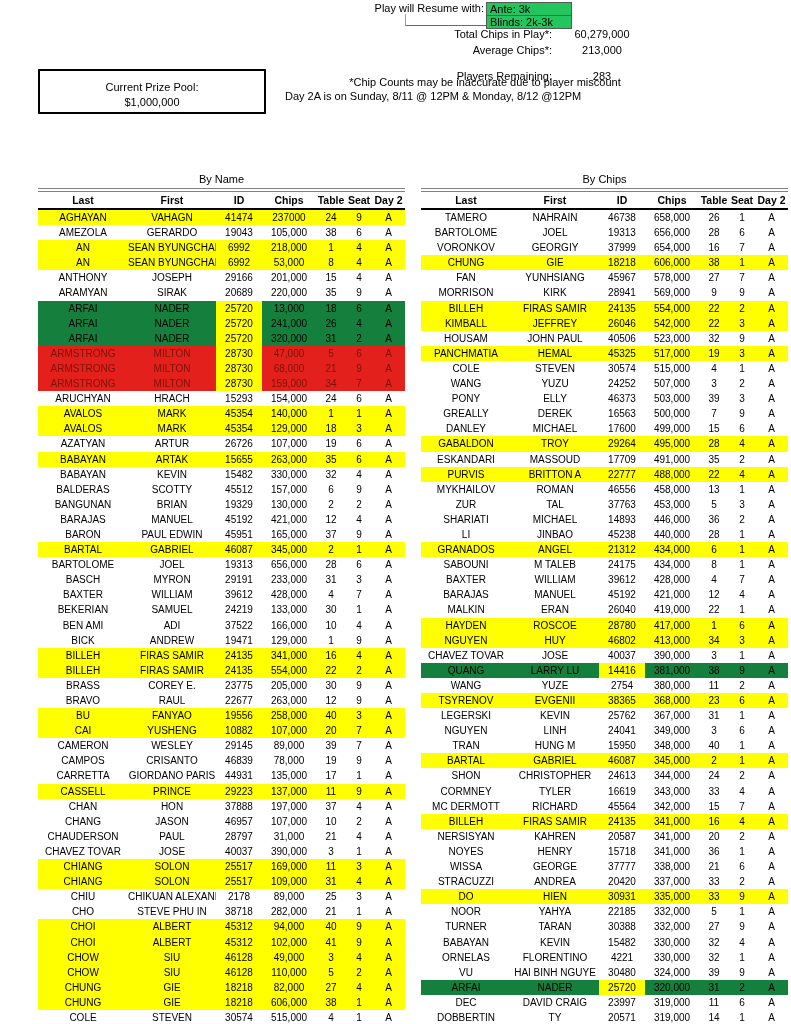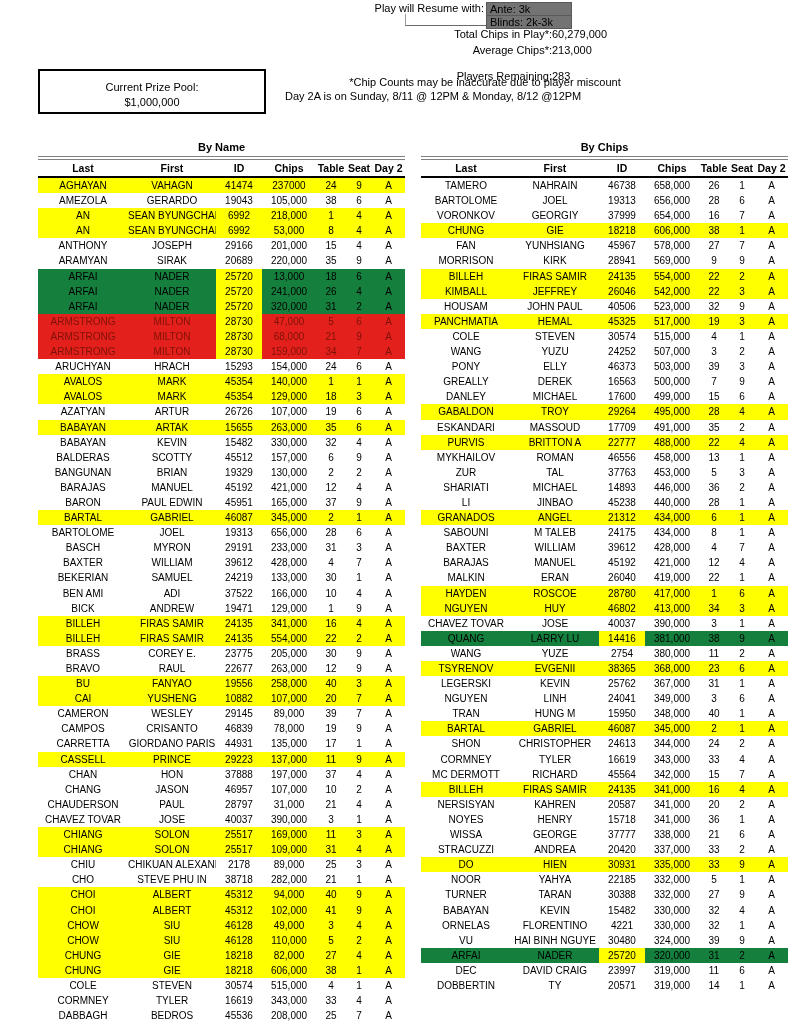--- a/index.html
+++ b/index.html
@@ -6,38 +6,38 @@
   body{
     width:791px;height:1024px;position:relative;background:#fff;color:#000;
     font-family:"Liberation Sans","DejaVu Sans",sans-serif;font-size:11px;
     overflow:hidden;
   }
   
   .resume-wrap{position:absolute;top:2px;left:368px;display:flex;}
   .resume-label-col{width:118px;display:flex;flex-direction:column;align-items:flex-end;}
   .resume-label{font-size:11px;line-height:12px;padding-right:2px;white-space:nowrap;}
   .resume-underline{width:80px;height:11px;border-bottom:1.5px solid #6a6a6a;border-left:1px solid #9a9a9a;}
-  .resume-box{border:1.5px solid #595959;width:84px;background:#737373;}
+  .resume-box{border:1.5px solid #595959;width:84px;background:#22c55e;}
   .resume-box div{font-size:11px;line-height:12px;padding:0 3px;white-space:nowrap;}
   .resume-box div:first-child{border-bottom:1px solid #595959;}
   .stat{position:absolute;left:377px;display:flex;width:280px;}
   .stat .lbl{flex:0 0 175px;text-align:right;white-space:nowrap;}
-  .stat .val{flex:0 0 100px;white-space:nowrap;}
+  .stat .val{flex:0 0 100px;text-align:center;white-space:nowrap;}
   .stat-total{top:28px;}
   .stat-avg{top:44px;}
   .stat-remaining{top:60px;margin-top:10px;}
   .note-line{position:absolute;top:76px;left:285px;width:400px;text-align:center;}
   .day2-line{position:absolute;top:90px;left:285px;width:400px;text-align:left;font-weight:normal;}
   .prize-box{position:absolute;top:69px;left:38px;width:224px;height:32px;border:2px solid #000;
     text-align:center;line-height:15px;padding-top:9px;box-sizing:content-box;}
   
   .tblwrap{position:absolute;top:139px;width:367px;}
   .tblwrap.left{left:38px;}
   .tblwrap.right{left:421px;}
-  .tbl-title{font-weight:bold;font-size:11px;text-align:center;height:17px;line-height:17px;}
+  .tbl-title{font-weight:normal;font-size:11px;text-align:center;height:17px;line-height:17px;margin-top:32px;}
   table.roster{border-collapse:collapse;table-layout:fixed;width:367px;}
   table.roster th{
     font-size:10.5px;font-weight:bold;text-align:center;height:16px;padding:0;
     border-top:4px double #808080;border-bottom:2px solid #000;white-space:nowrap;background:#fff;
   }
   table.roster td{
     font-size:10px;height:15.1px;line-height:15.1px;padding:0;text-align:center;
     white-space:nowrap;overflow:hidden;
   }
   

